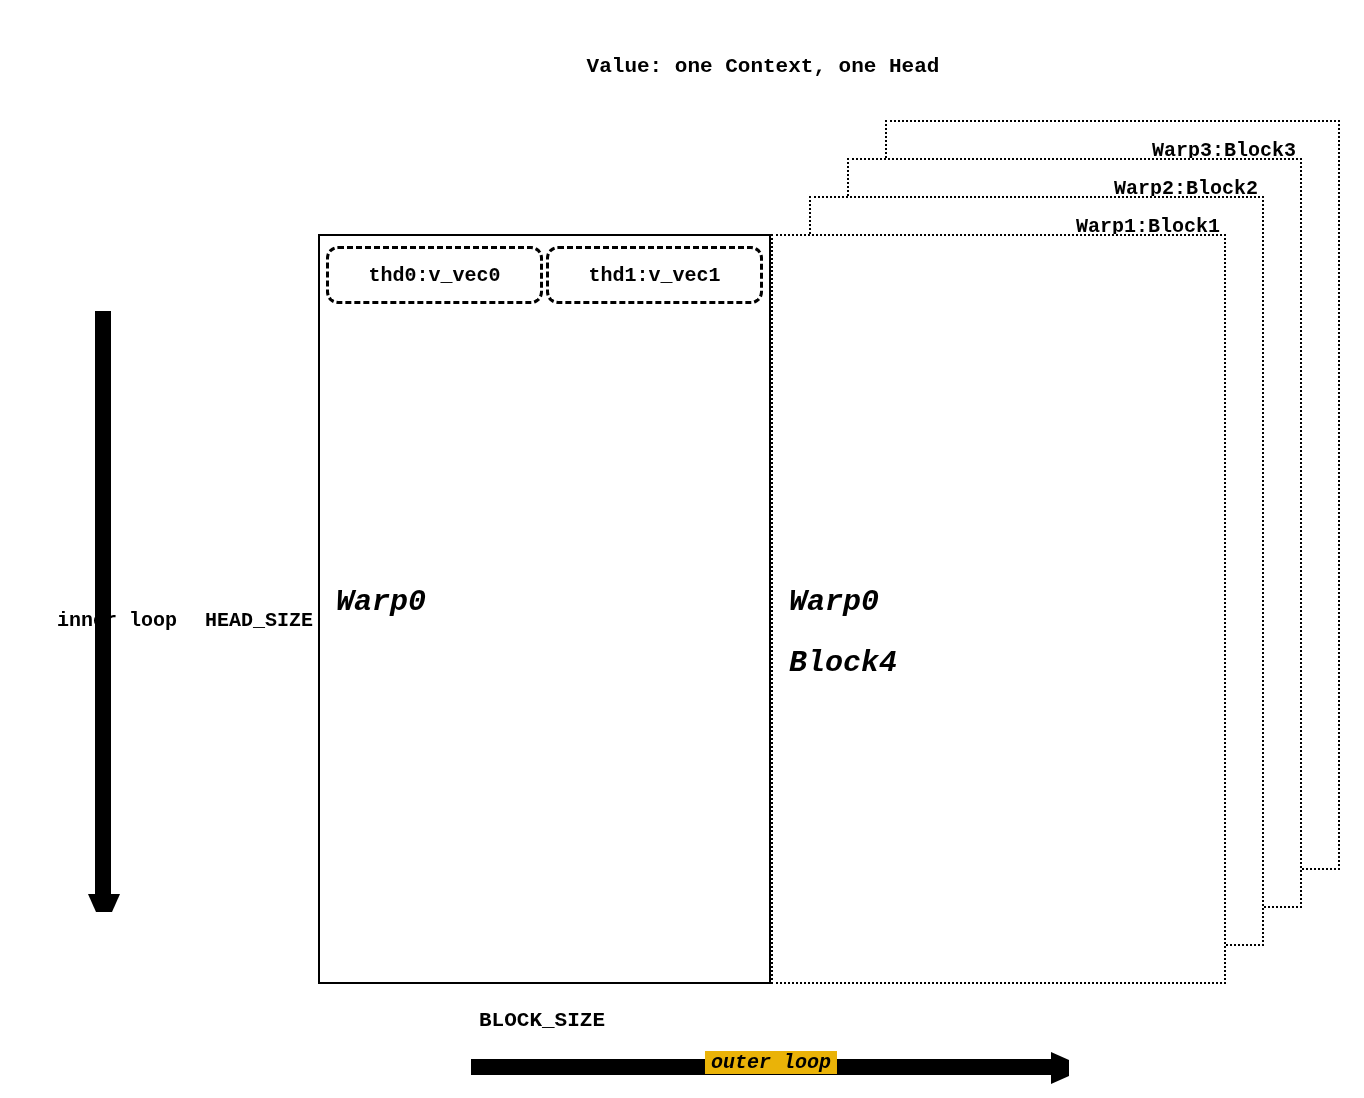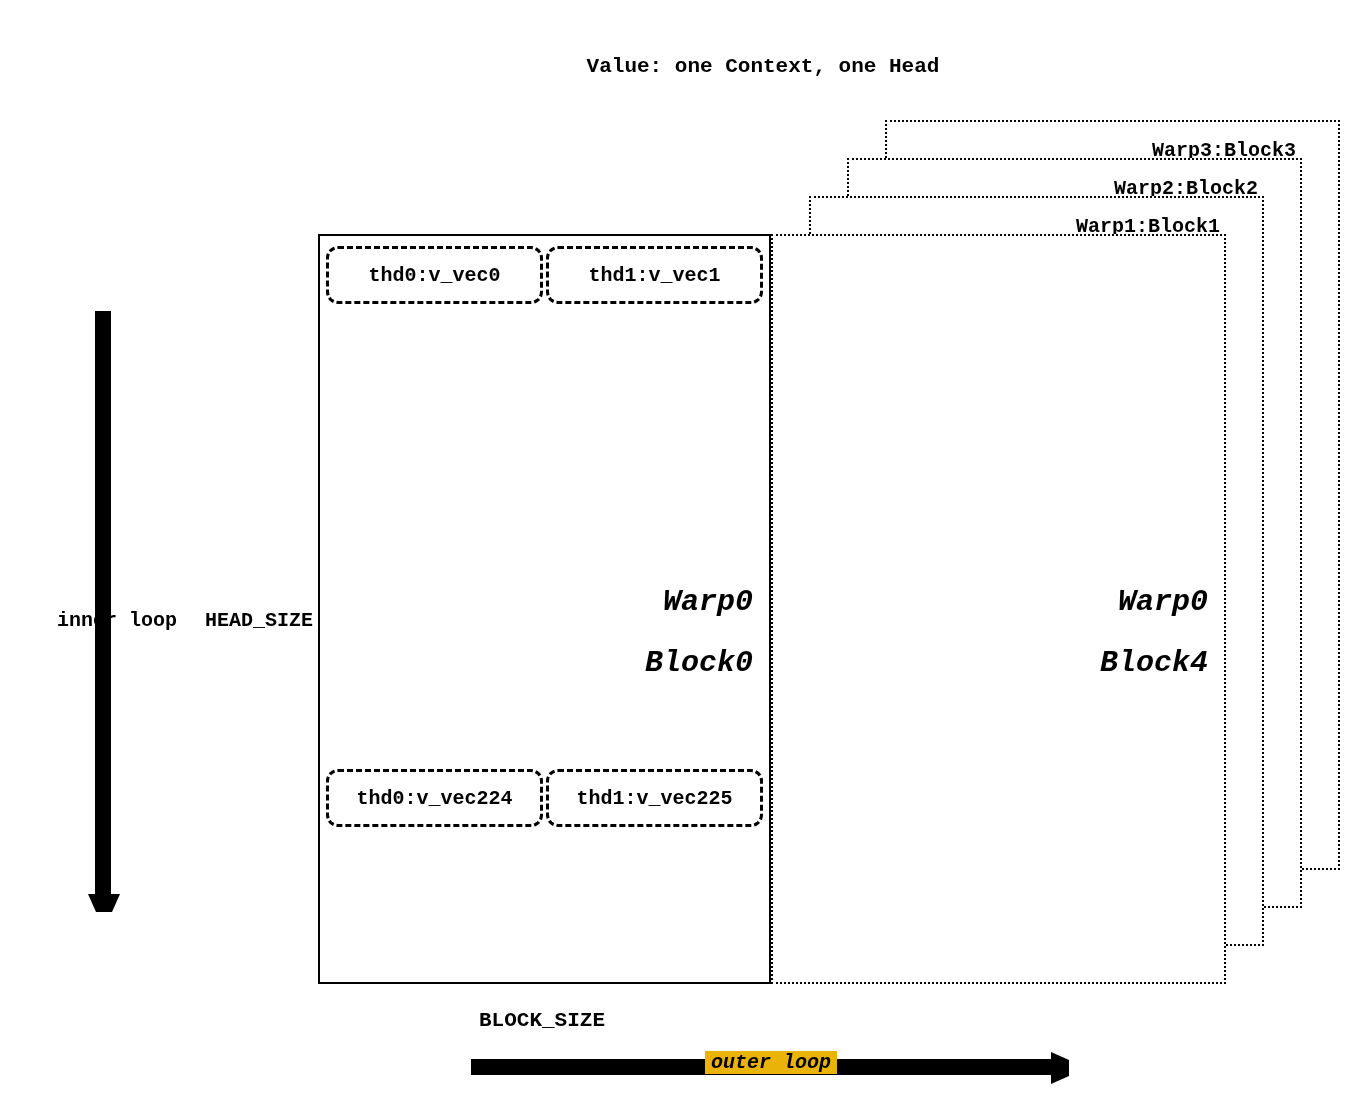--- a/index.html
+++ b/index.html
@@ -38,21 +38,21 @@
     right: 34px;
     font-size: 20px;
     font-weight: bold;
     white-space: nowrap;
   }
   .big-block-label {
     position: absolute;
     top: 328px;
     left: 0;
     right: 0;
-    text-align: right;
+    text-align: left;
     font-size: 30px;
     font-weight: bold;
     font-style: italic;
     line-height: 1.5;
   }
   
   .main-rect {
     position: absolute;
     left: 302px;
     top: 218px;
@@ -174,25 +174,20 @@
     </div>
   </div>
 
   <div class="main-rect">
     <div class="thd-row r0">
       <div class="thd-cell">thd0:v_vec0</div>
       <div class="thd-cell">thd1:v_vec1</div>
     </div>
     <div class="big-block-label">
       <div>Warp0</div>
-      <div>Block0</div>
-    </div>
-    <div class="thd-row r2">
-      <div class="thd-cell">thd0:v_vec224</div>
-      <div class="thd-cell">thd1:v_vec225</div>
     </div>
   </div>
 
   <div class="varrow-line"></div>
   <div class="varrow-head"></div>
   <div class="inner-loop-label">
     <span class="it">inner loop</span>
     <span>HEAD_SIZE</span>
   </div>
 

